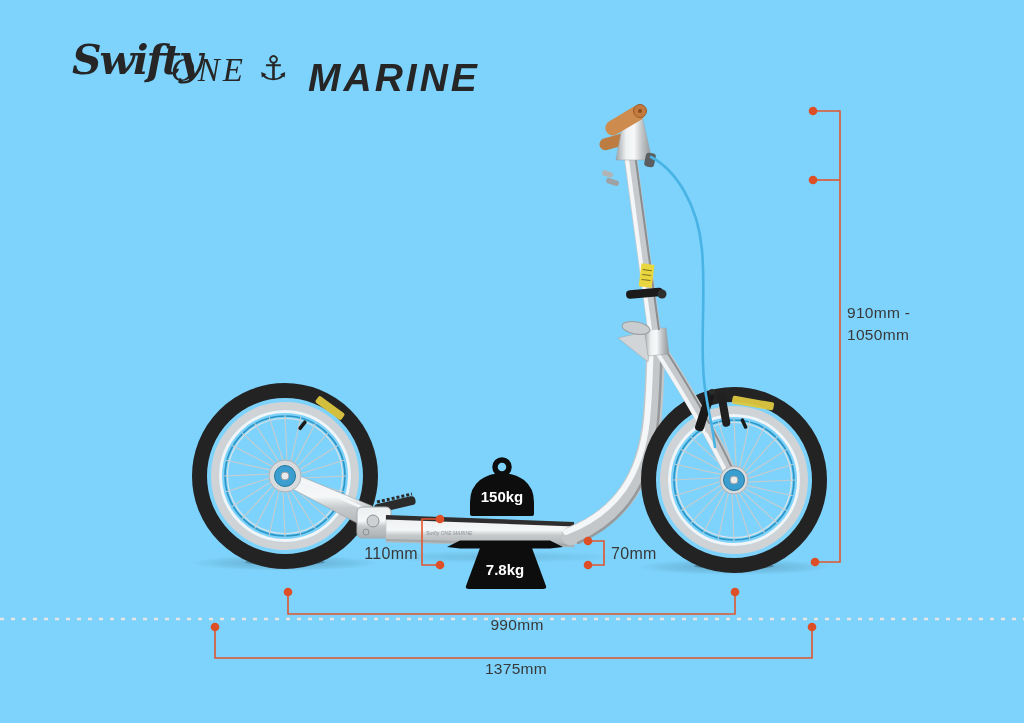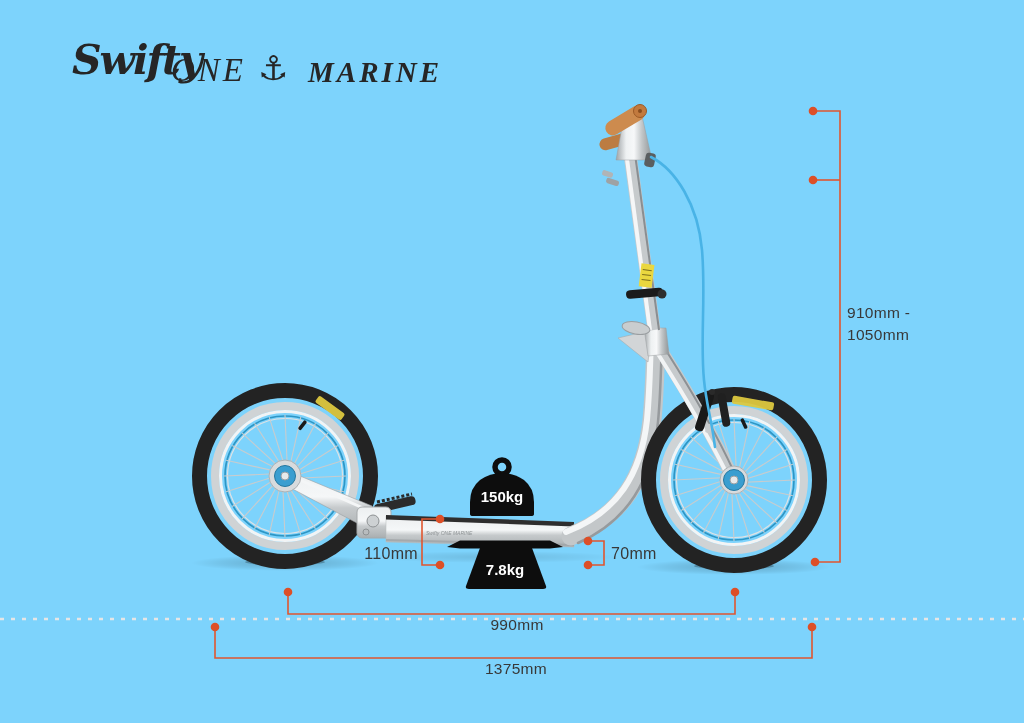--- a/index.html
+++ b/index.html
@@ -6,22 +6,22 @@
   .stage{position:relative;width:1024px;height:723px;background:#7dd3fc;overflow:hidden;
          font-family:"Liberation Sans",sans-serif;}
   
   .logo{position:absolute;left:72px;top:40px;height:56px;color:#262626;}
   .logo span{position:absolute;white-space:nowrap;}
   .logo .brand{left:0;top:-4px;font-family:"DejaVu Serif",serif;font-style:italic;
                font-weight:700;font-size:41px;letter-spacing:-2px;}
   .logo .model{left:99px;top:12px;font-family:"Liberation Serif",serif;font-style:italic;
                font-weight:400;font-size:33px;letter-spacing:3px;}
   .logo .anchor{left:186px;top:8px;font-family:"DejaVu Sans",sans-serif;font-size:34px;}
-  .logo .variant{left:236px;top:16px;font-family:Liberation Serif, serif;font-style:italic;
-               font-weight:700;font-size:29px;letter-spacing:3px;}
+  .logo .variant{left:236px;top:16px;font-family:Liberation Sans, sans-serif;font-style:italic;
+               font-weight:700;font-size:39px;letter-spacing:3px;}
   
   text{font-family:"Liberation Sans",sans-serif;}
   .dim-text{fill:#383838;font-size:15.5px;letter-spacing:.3px;}
   .dim-text-lg{fill:#383838;font-size:16px;letter-spacing:.3px;}
   .wt-text{fill:#ffffff;font-size:15px;font-weight:700;}
   .deck-text{fill:#8d9294;font-size:5px;font-style:italic;}
   .dim-line{stroke:#e0562f;stroke-width:1.6;fill:none;}
   .dim-dot{fill:#dd4f27;}
   .spokes line{stroke:#c8ccce;stroke-width:1.1;}
 </style>

